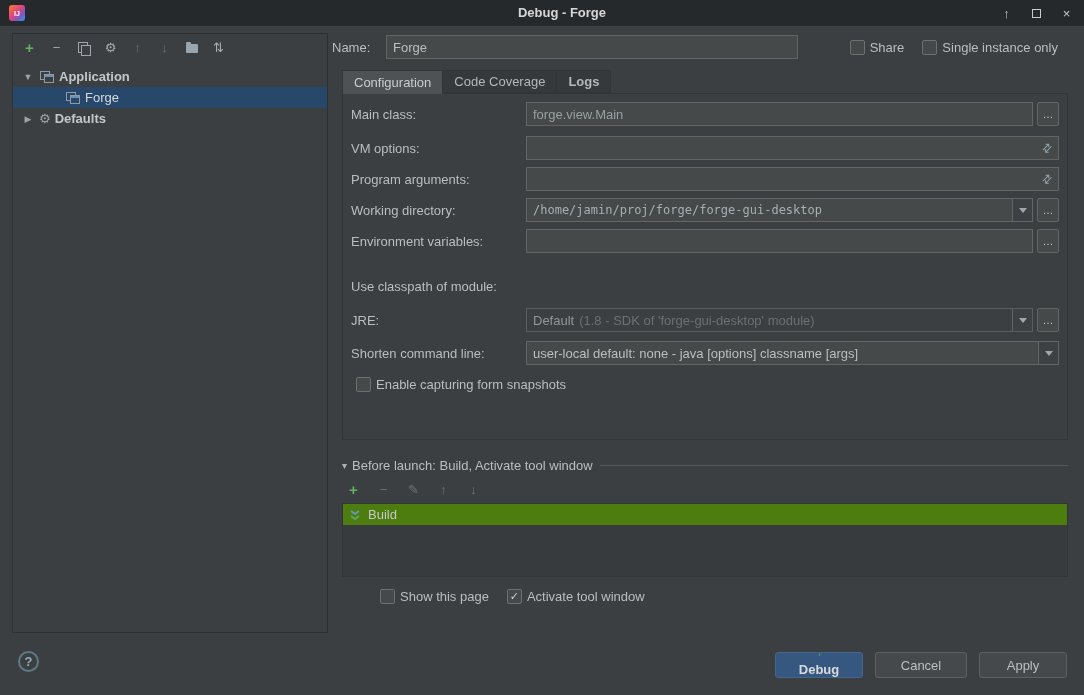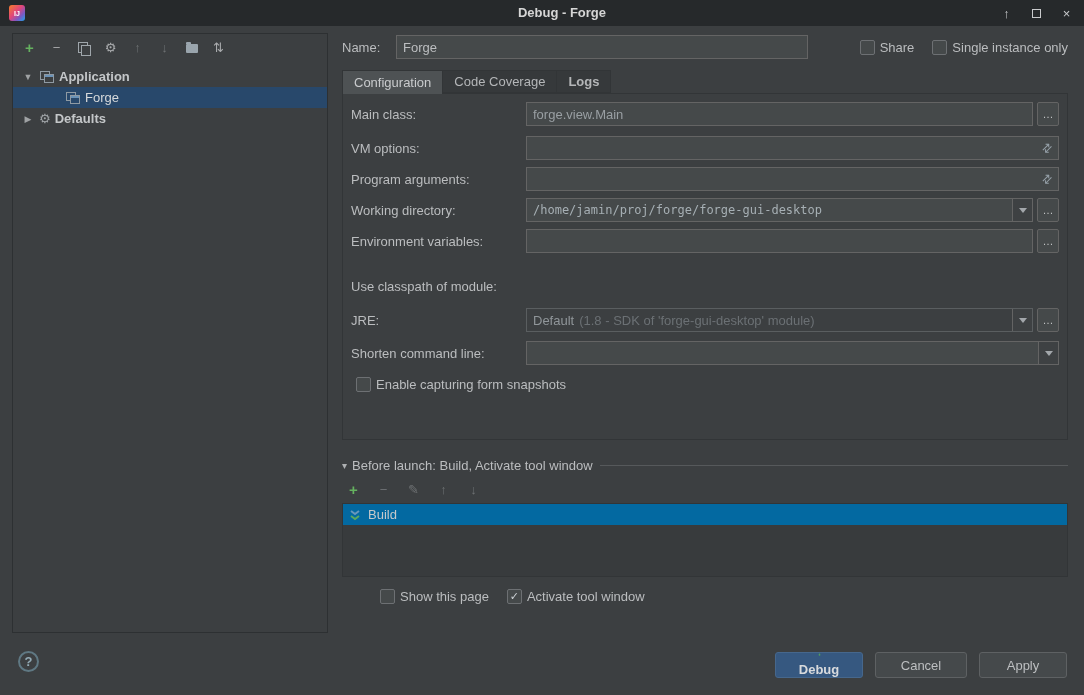--- a/index.html
+++ b/index.html
@@ -63,21 +63,21 @@
   .tri{width:0;height:0;border-left:4px solid transparent;border-right:4px solid transparent;
     border-top:5px solid #a3a7ab;}
   .focus{border-color:#4a88c7;}
   .focus .carrow{border-left-color:#4a88c7;background:#3d4450;}
   .disabled{background:#3c3f41;border-color:#5a5e60;}
   .jre-main{color:#90969a;}
   .jre-hint{color:#6b7074;margin-left:5px;}
   .expand-ic{margin-left:auto;transform:rotate(-45deg);color:#95a0a8;font-size:12px;flex:none;}
 
   
-  .name-row{position:absolute;left:342px;top:35px;width:726px;height:24px;display:flex;align-items:center;}
+  .name-row{position:absolute;left:332px;top:35px;width:726px;height:24px;display:flex;align-items:center;}
   .name-lbl{width:54px;flex:none;}
   .name-tf{width:412px;flex:none;}
   .tabs{position:absolute;left:342px;top:70px;display:flex;z-index:3;}
   .tab{height:23px;padding:0 11px;display:flex;align-items:center;background:#36393b;
     border:1px solid #323537;border-right:none;color:#b4b6b8;}
   .tab:last-child{border-right:1px solid #323537;font-weight:bold;}
   .tab.active{background:#4e5254;height:24px;border-bottom:none;color:#c9cbcd;}
   .config-panel{position:absolute;left:342px;top:93px;width:726px;height:347px;
     border:1px solid #323537;padding:8px 8px 0 8px;z-index:1;}
   .frow{display:flex;align-items:center;height:24px;margin-bottom:7px;}
@@ -88,21 +88,21 @@
   .cbrow{height:20px;}
 
   
   .bl-header{position:absolute;left:342px;top:456px;width:726px;height:18px;display:flex;align-items:center;}
   .bl-arrow{font-size:10px;color:#aeb0b2;margin-right:5px;}
   .bl-line{flex:1;height:1px;background:#56595b;margin-left:7px;}
   .bl-toolbar{position:absolute;left:345px;top:481px;display:flex;align-items:center;gap:13px;}
   .bl-list{position:absolute;left:342px;top:503px;width:726px;height:74px;
     border:1px solid #323537;background:#383b3d;}
   .bl-item{height:21px;display:flex;align-items:center;gap:6px;padding:0 5px;
-    background:#0369a1;color:#c6c9cb;}
+    background:#4d7c0f;color:#c6c9cb;}
   .bottom-checks{position:absolute;left:352px;top:589px;display:flex;align-items:center;gap:18px;padding-left:28px;}
 
   
   .btn{position:absolute;height:26px;border:1px solid #5e6163;background:#45494b;border-radius:3px;
     color:#bdbfc1;display:flex;align-items:center;justify-content:center;gap:6px;cursor:default;flex-direction:column;}
   .btn-debug{left:775px;top:652px;width:88px;background:#365880;border-color:#46678c;
     color:#d8dadc;font-weight:bold;}
   .btn-cancel{left:875px;top:652px;width:92px;}
   .btn-apply{left:979px;top:652px;width:88px;}
   .help{position:absolute;left:18px;top:651px;width:21px;height:21px;border:2px solid #5f7883;
@@ -260,20 +260,21 @@
           </span>
       </div>
       <div class="dots">
           <span>…</span>
         </div>
     </div>
 
     <div class="frow mb9">
       <span class="flabel lbl">Shorten command line:</span>
       <div class="tf grow combo">
+        <span class="val">user-local default: none - java [options] classname [args]</span>
         <span class="carrow">
             <span class="tri"></span>
           </span>
       </div>
     </div>
 
     <div class="frow cbrow">
       <div class="cb-group" style="margin-left:5px;">
         <span class="cb"></span>
         <span class="lbl">Enable capturing form snapshots</span>

